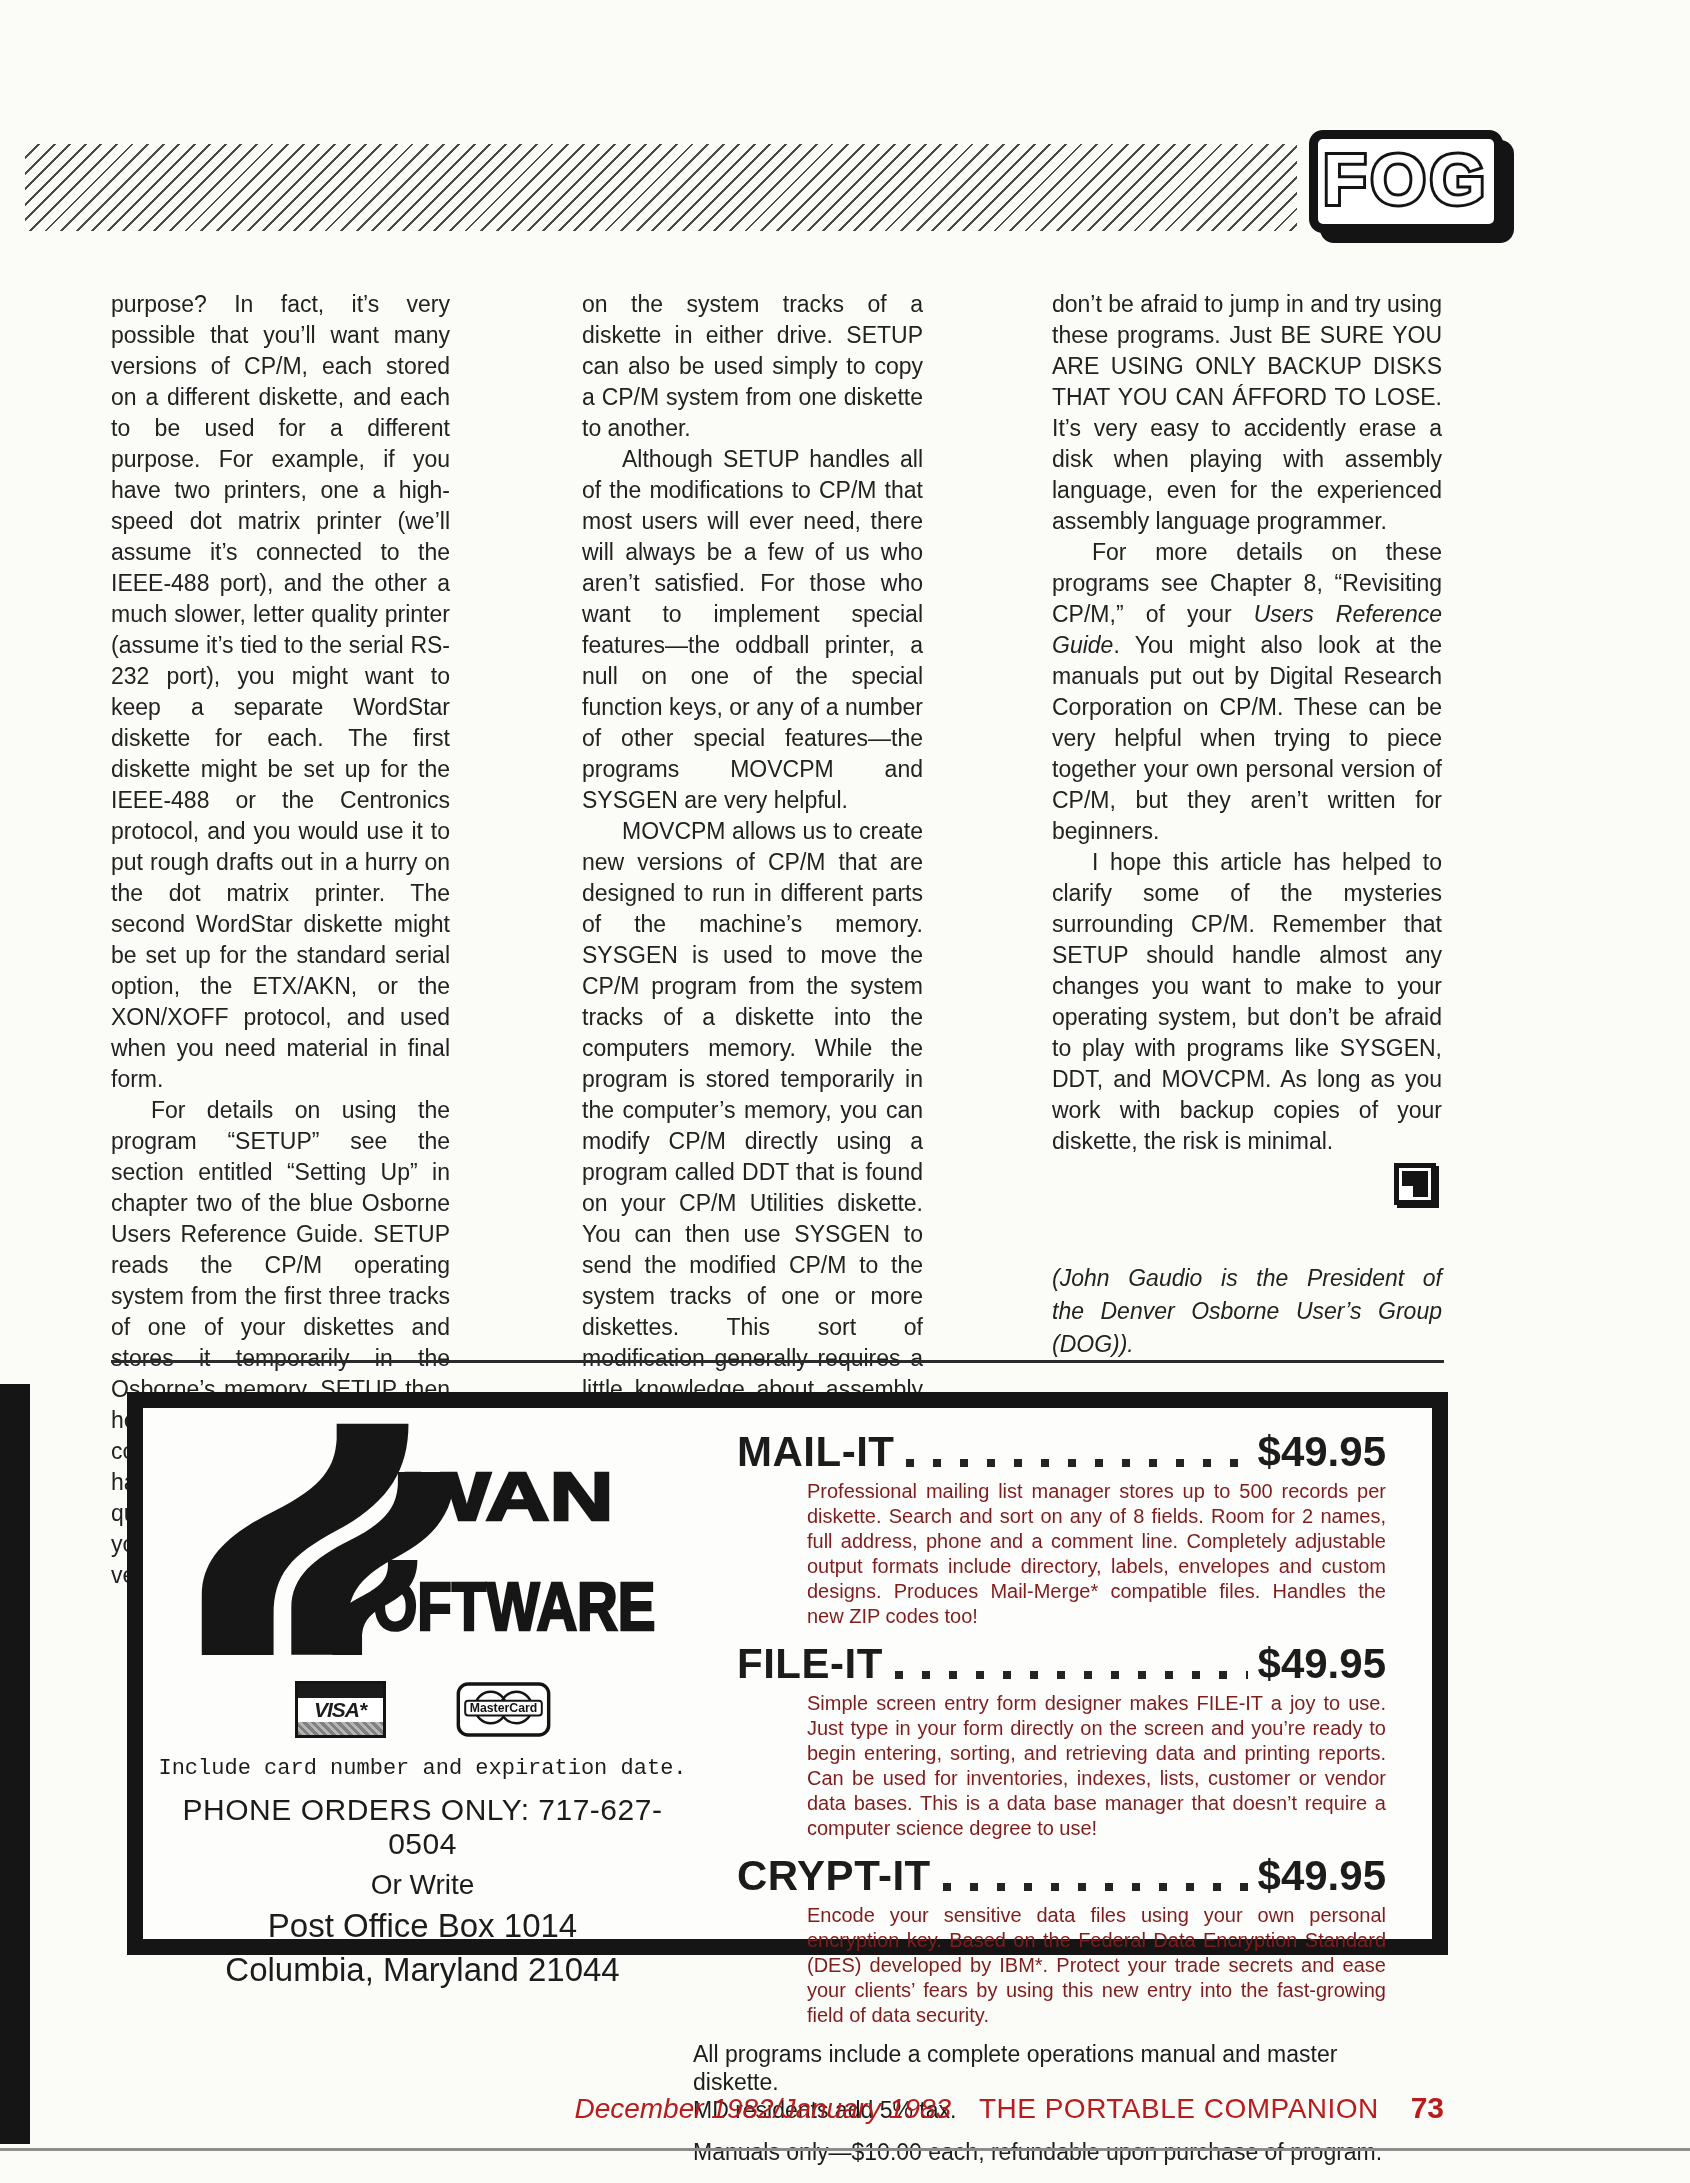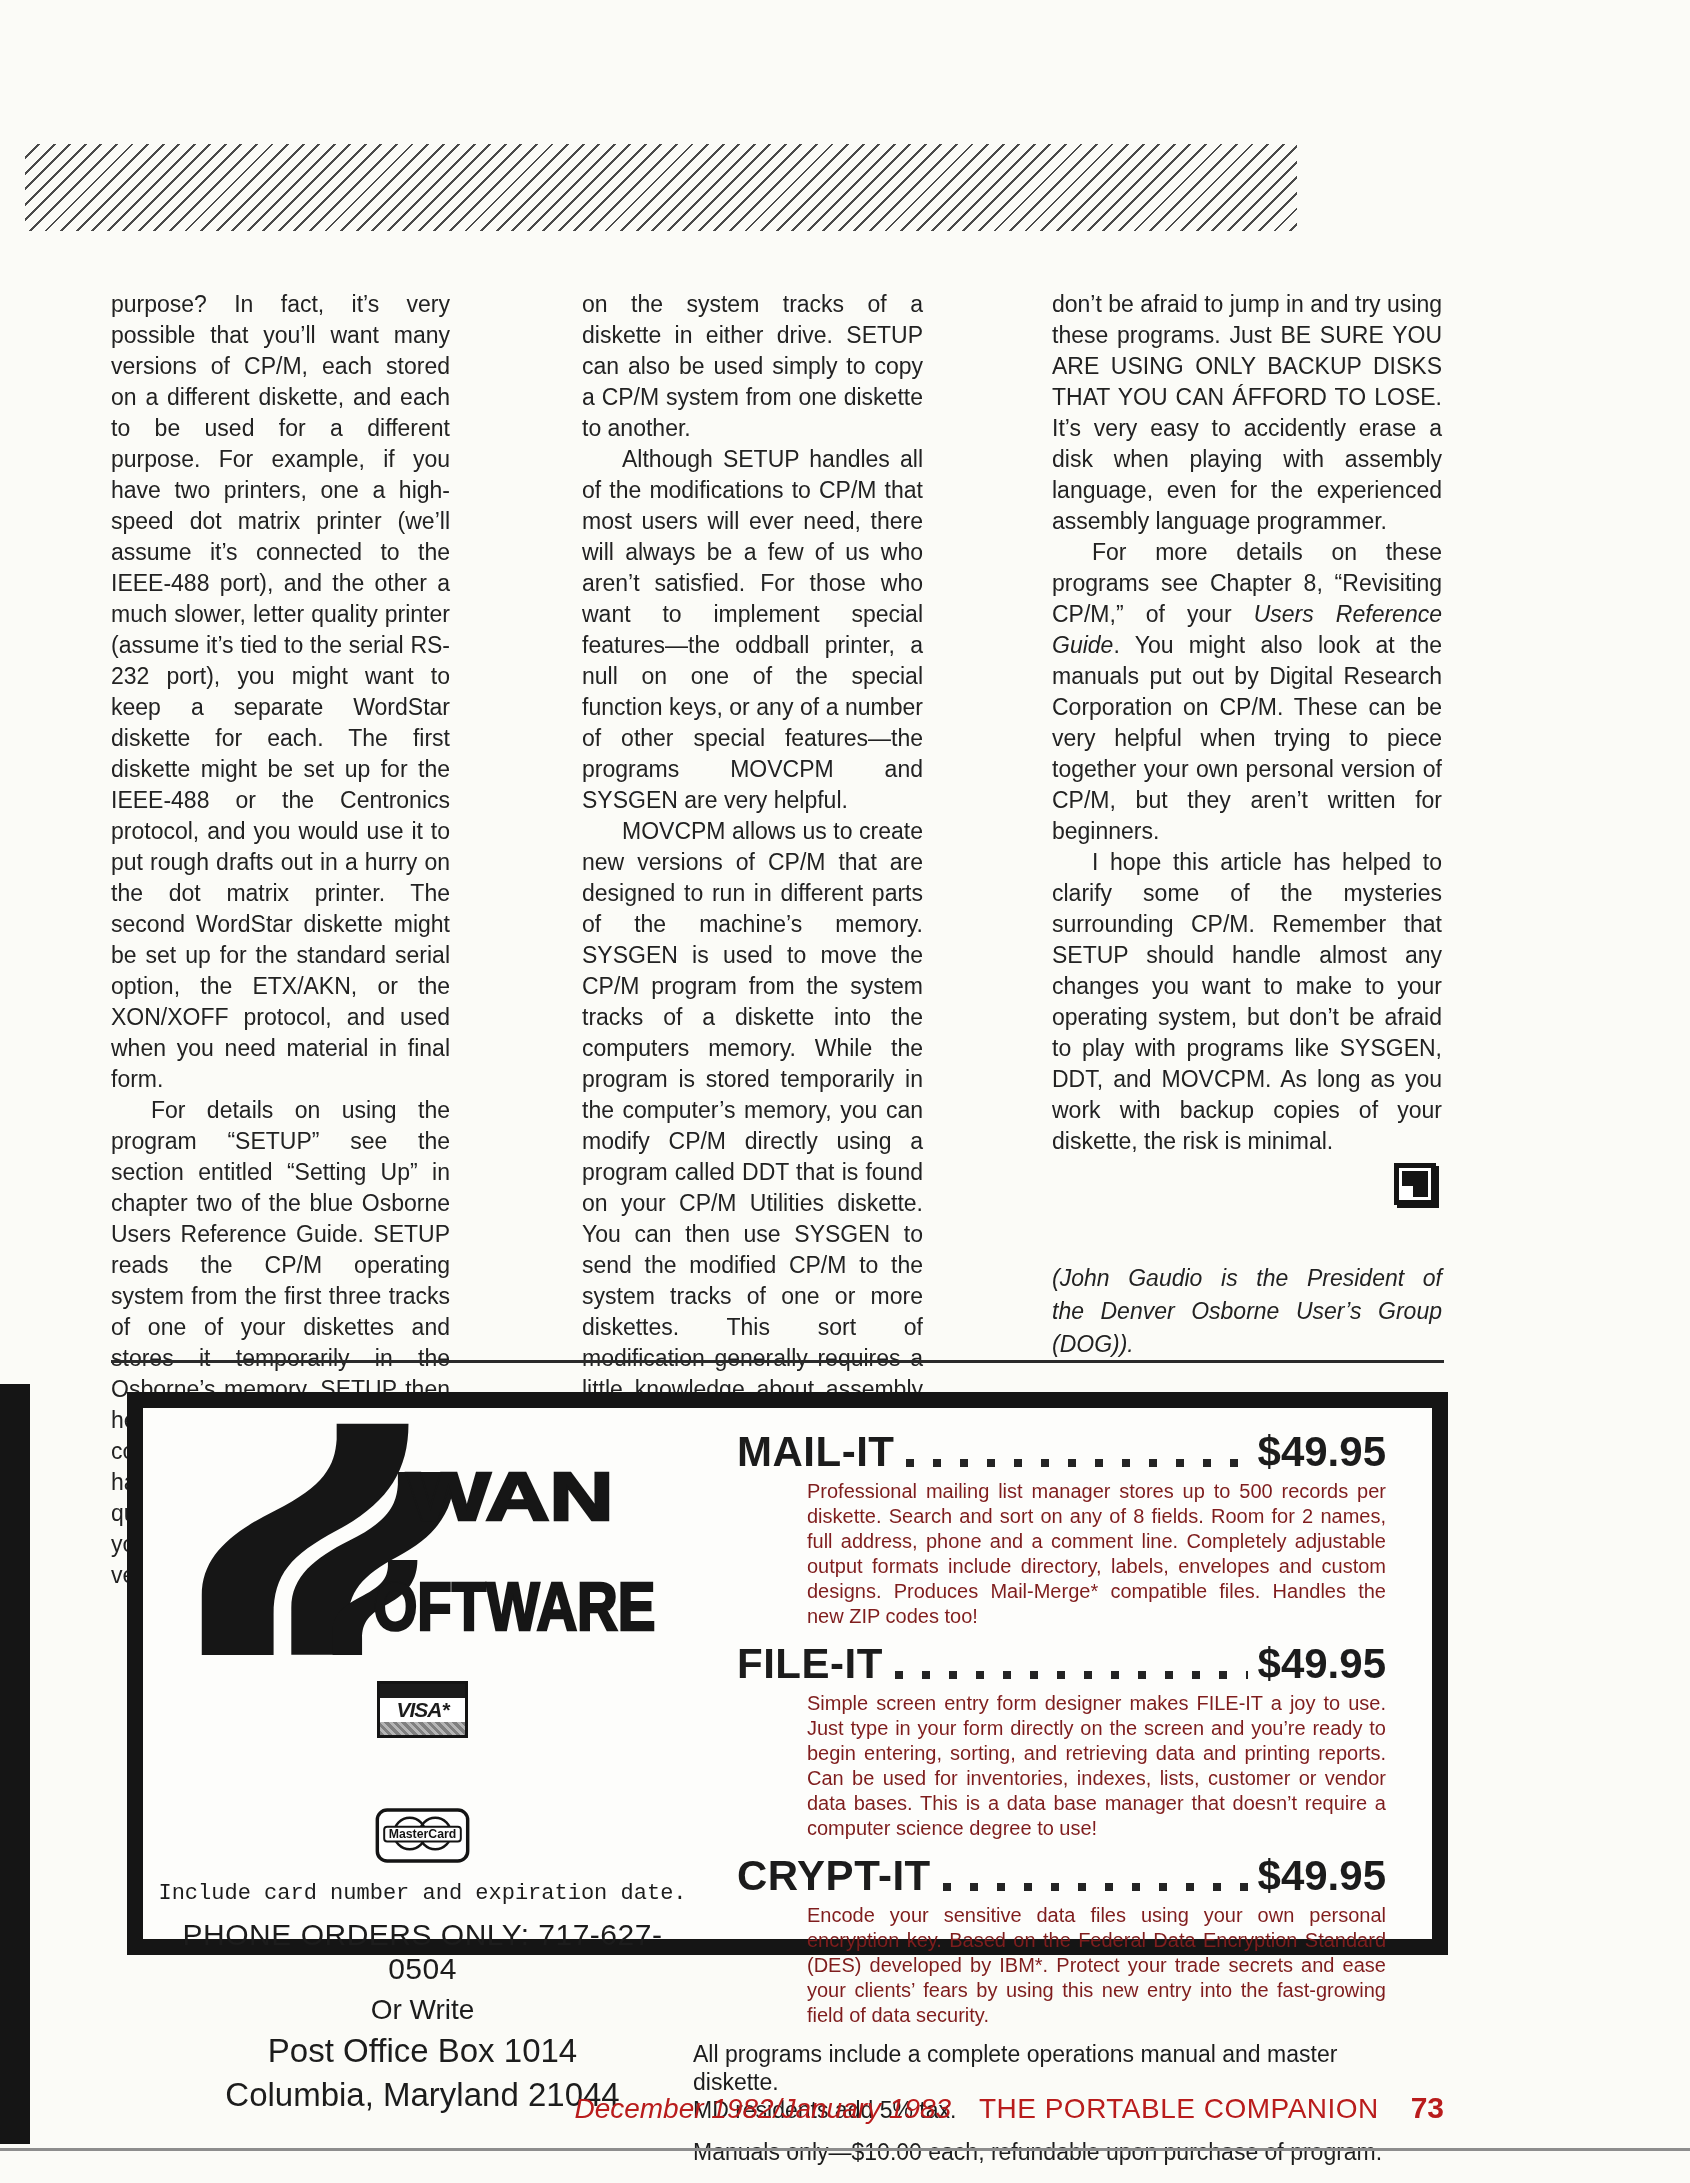--- a/index.html
+++ b/index.html
@@ -36,21 +36,21 @@
       border:16px solid #151515;background:#fdfdfb;}
   .ad-left{position:absolute;left:8px;top:12px;width:543px;text-align:center;}
   .swan-logo{display:block;margin:0 auto;}
   .taglines{width:473px;margin:2px auto 0;}
   .tagrow{display:flex;align-items:center;}
   .tagrow .txt{font-weight:bold;font-size:29px;white-space:nowrap;}
   .rule-fill{flex:1;height:4px;background:#141414;}
   .tagrow1 .rule-fill{margin-left:14px;}
   .tagrow2{margin-top:8px;}
   .tagrow2 .rule-fill{margin-right:14px;}
-  .cards{display:flex;justify-content:center;align-items:center;gap:70px;margin-top:24px;flex-direction:column;}
+  .cards{display:flex;justify-content:center;align-items:center;gap:70px;margin-top:24px;}
   .visa{width:91px;height:57px;border:3px solid #141414;box-sizing:border-box;display:flex;
         flex-direction:column;background:#fff;}
   .visa-top{height:15px;background:#1b1b1b;}
   .visa-mid{flex:1;display:flex;align-items:center;justify-content:center;
             font-style:italic;font-weight:bold;font-size:21px;letter-spacing:-1px;}
   .visa-bot{height:14px;background:repeating-linear-gradient(45deg,#808080 0 3px,#b5b5b5 3px 6px);}
   .card-note{font-size:22px;margin-top:18px;font-family:Liberation Mono, monospace;}
   .phone{font-size:30px;margin-top:12px;letter-spacing:0.5px;}
   .orwrite{font-size:28px;margin-top:8px;}
   .addr{font-size:33px;margin-top:6px;text-align:center;}
@@ -73,20 +73,25 @@
   .footer .mag{margin-left:20px;letter-spacing:0.5px;}
   .footer .pageno{margin-left:24px;font-weight:bold;font-size:30px;}
   .bottom-rule{position:absolute;left:0;top:2148px;width:1691px;height:3px;background:#8d8d8d;}
 </style>
 </head>
 <body>
 
 <div class="page">
 
   <div class="hatch-band"></div>
+  <div class="fog-box">
+    <svg viewBox="0 0 178 86">
+      <text x="89" y="66" text-anchor="middle" font-family="Liberation Sans, DejaVu Sans, sans-serif" font-size="72" font-weight="bold" letter-spacing="4" fill="#ffffff" stroke="#141414" stroke-width="6" paint-order="stroke">FOG</text>
+    </svg>
+  </div>
 
   <div class="article">
     <div class="col col1">
       <p class="par"><span>purpose? In fact, it’s very possible that you’ll want many versions of CP/M, each stored on a different diskette, and each to be used for a different purpose. For example, if you have two printers, one a high-speed dot matrix printer (we’ll assume it’s connected to the IEEE-488 port), and the other a much slower, letter quality printer (assume it’s tied to the serial RS-232 port), you might want to keep a separate WordStar diskette for each. The first diskette might be set up for the IEEE-488 or the Centronics protocol, and you would use it to put rough drafts out in a hurry on the dot matrix printer. The second WordStar diskette might be set up for the standard serial option, the ETX/AKN, or the XON/XOFF protocol, and used when you need material in final form.</span></p>
       <p class="par indent"><span>For details on using the program “SETUP” see the section entitled “Setting Up” in chapter two of the blue Osborne Users Reference Guide.  SETUP reads the CP/M operating system from the first three tracks of one of your diskettes and stores it temporarily in the Osborne’s memory. SETUP then helps you to modify the stored copy of your CP/M system by having you answer a few questions. Finally, SETUP allows you to save your modified version of CP/M</span></p>
     </div>
     <div class="col col2">
       <p class="par"><span>on the system tracks of a diskette in either drive. SETUP can also be used simply to copy a CP/M system from one diskette to another.</span></p>
       <p class="par indent"><span>Although SETUP handles all of the modifications to CP/M that most users will ever need, there will always be a few of us who aren’t satisfied. For those who want to implement special features—the oddball printer, a null on one of the special function keys, or any of a number of other special features—the programs MOVCPM and SYSGEN are very helpful.</span></p>
       <p class="par indent"><span>MOVCPM allows us to create new versions of CP/M that are designed to run in different parts of the machine’s memory. SYSGEN is used to move the CP/M program from the system tracks of a diskette into the computers memory. While the program is stored temporarily in the computer’s memory, you can modify CP/M directly using a program called DDT that is found on your CP/M Utilities diskette. You can then use SYSGEN to send the modified CP/M to the system tracks of one or more diskettes. This sort of modification generally requires a little knowledge about assembly language programming, so don’t feel bad if you get a bit lost in your first attempts. On the other hand</span></p>

